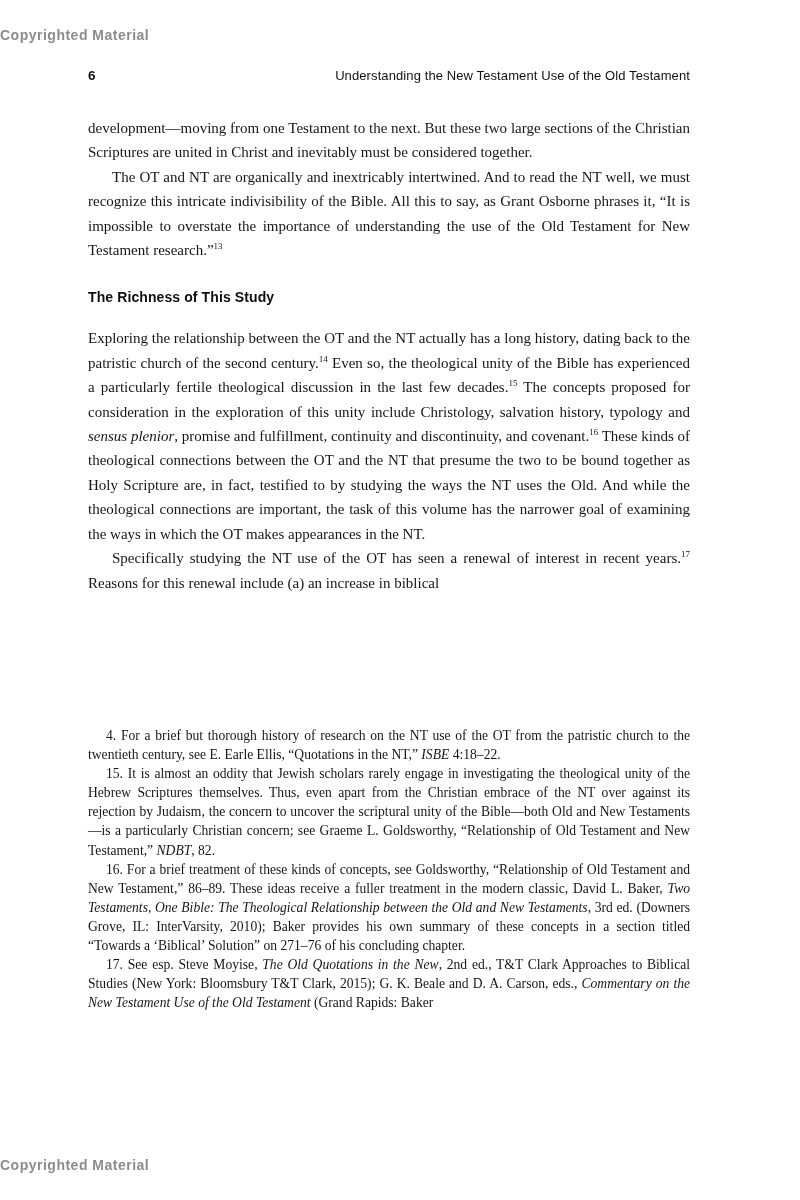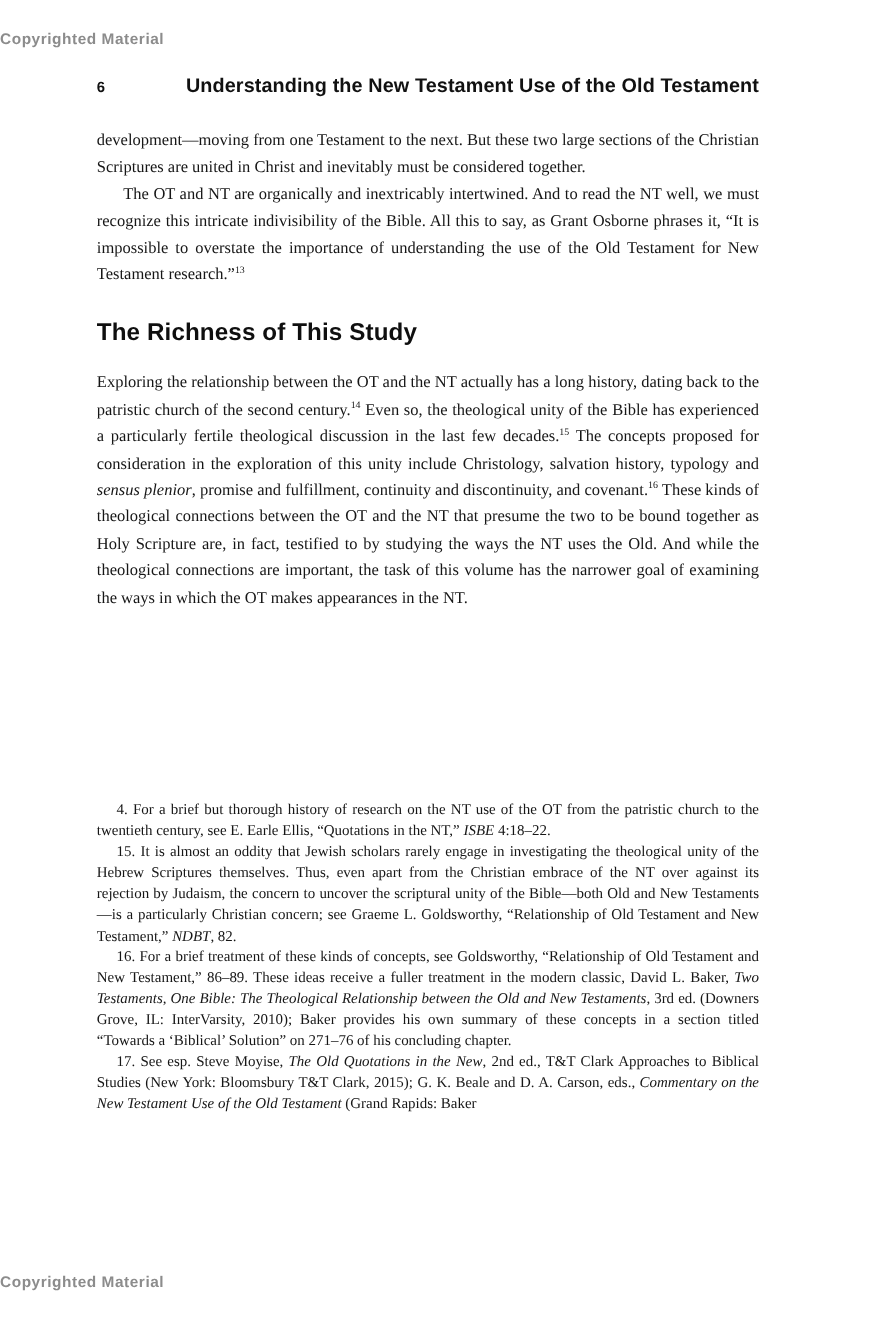--- a/index.html
+++ b/index.html
@@ -11,29 +11,29 @@
   .copyright { position: absolute; left: 0; width: 100%; text-align: left;
     font-family: "Liberation Sans", sans-serif; font-weight: bold;
     font-size: 14px; letter-spacing: 0.5px; color: #8c8c8c; }
   .copyright.top { top: 27px; }
   .copyright.bottom { top: 1157px; }
 
   .header { position: absolute; top: 68px; left: 88px; width: 602px;
     display: flex; justify-content: space-between; align-items: baseline;
     font-family: "Liberation Sans", sans-serif; color: #111; }
   .pagenum { font-size: 13.5px; font-weight: bold; }
-  .runhead { font-size: 18px; font-weight: bold; letter-spacing: 0.1px; }
+  .runhead { font-size: 13px; font-weight: normal; letter-spacing: 0.1px; }
 
   .bodytext { position: absolute; top: 116px; left: 88px; width: 602px; }
   .bodytext p { font-size: 15px; line-height: 24.4px; text-align: justify;
     text-justify: inter-word; hyphens: none; }
   .bodytext p.indent { text-indent: 24px; }
 
   h2.section-heading { font-family: "Liberation Sans", sans-serif;
-    font-size: 22px; font-weight: bold; color: #0f0f0f;
+    font-size: 14px; font-weight: bold; color: #0f0f0f;
     margin-top: 27px; margin-bottom: 21px; letter-spacing: 0.1px; }
 
   .footnotes { position: absolute; top: 726px; left: 88px; width: 602px; }
   .footnotes p { font-size: 13.6px; line-height: 19.1px; text-align: justify;
     text-justify: inter-word; text-indent: 18px; }
 
   .it { font-style: italic; }
   sup { font-size: 0.6em; line-height: 0; vertical-align: super; }
 </style>
 </head>
@@ -46,20 +46,21 @@
   <div class="header">
     <span class="pagenum">6</span>
     <span class="runhead">Understanding the New Testament Use of the Old Testament</span>
   </div>
 
   <div class="bodytext">
     <p><span>development—moving from one Testament to the next. But these two large sections of the Christian Scriptures are united in Christ and inevitably must be considered together.</span></p>
     <p class="indent"><span>The OT and NT are organically and inextricably intertwined. And to read the NT well, we must recognize this intricate indivisibility of the Bible. All this to say, as Grant Osborne phrases it, “It is impossible to overstate the importance of understanding the use of the Old Testament for New Testament research.”</span><sup>13</sup></p>
     <h2 class="section-heading">The Richness of This Study</h2>
     <p><span>Exploring the relationship between the OT and the NT actually has a long history, dating back to the patristic church of the second century.</span><sup>14</sup><span> Even so, the theological unity of the Bible has experienced a particularly fertile theological discussion in the last few decades.</span><sup>15</sup><span> The concepts proposed for consideration in the exploration of this unity include Christology, salvation history, typology and </span><span class="it">sensus plenior</span><span>, promise and fulfillment, continuity and discontinuity, and covenant.</span><sup>16</sup><span> These kinds of theological connections between the OT and the NT that presume the two to be bound together as Holy Scripture are, in fact, testified to by studying the ways the NT uses the Old. And while the theological connections are important, the task of this volume has the narrower goal of examining the ways in which the OT makes appearances in the NT.</span></p>
+    <p class="indent"><span>Specifically studying the NT use of the OT has seen a renewal of interest in recent years.</span><sup>17</sup><span> Reasons for this renewal include (a) an increase in biblical</span></p>
   </div>
 
   <div class="footnotes">
     <p><span>4. For a brief but thorough history of research on the NT use of the OT from the patristic church to the twentieth century, see E. Earle Ellis, “Quotations in the NT,” </span><span class="it">ISBE</span><span> 4:18–22.</span></p>
     <p><span>15. It is almost an oddity that Jewish scholars rarely engage in investigating the theological unity of the Hebrew Scriptures themselves. Thus, even apart from the Christian embrace of the NT over against its rejection by Judaism, the concern to uncover the scriptural unity of the Bible—both Old and New Testaments—is a particularly Christian concern; see Graeme L. Goldsworthy, “Relationship of Old Testament and New Testament,” </span><span class="it">NDBT</span><span>, 82.</span></p>
     <p><span>16. For a brief treatment of these kinds of concepts, see Goldsworthy, “Relationship of Old Testament and New Testament,” 86–89. These ideas receive a fuller treatment in the modern classic, David L. Baker, </span><span class="it">Two Testaments, One Bible: The Theological Relationship between the Old and New Testaments</span><span>, 3rd ed. (Downers Grove, IL: InterVarsity, 2010); Baker provides his own summary of these concepts in a section titled “Towards a ‘Biblical’ Solution” on 271–76 of his concluding chapter.</span></p>
     <p><span>17. See esp. Steve Moyise, </span><span class="it">The Old Quotations in the New</span><span>, 2nd ed., T&amp;T Clark Approaches to Biblical Studies (New York: Bloomsbury T&amp;T Clark, 2015); G. K. Beale and D. A. Carson, eds., </span><span class="it">Commentary on the New Testament Use of the Old Testament</span><span> (Grand Rapids: Baker</span></p>
   </div>
 
   <div class="copyright bottom">Copyrighted Material</div>

